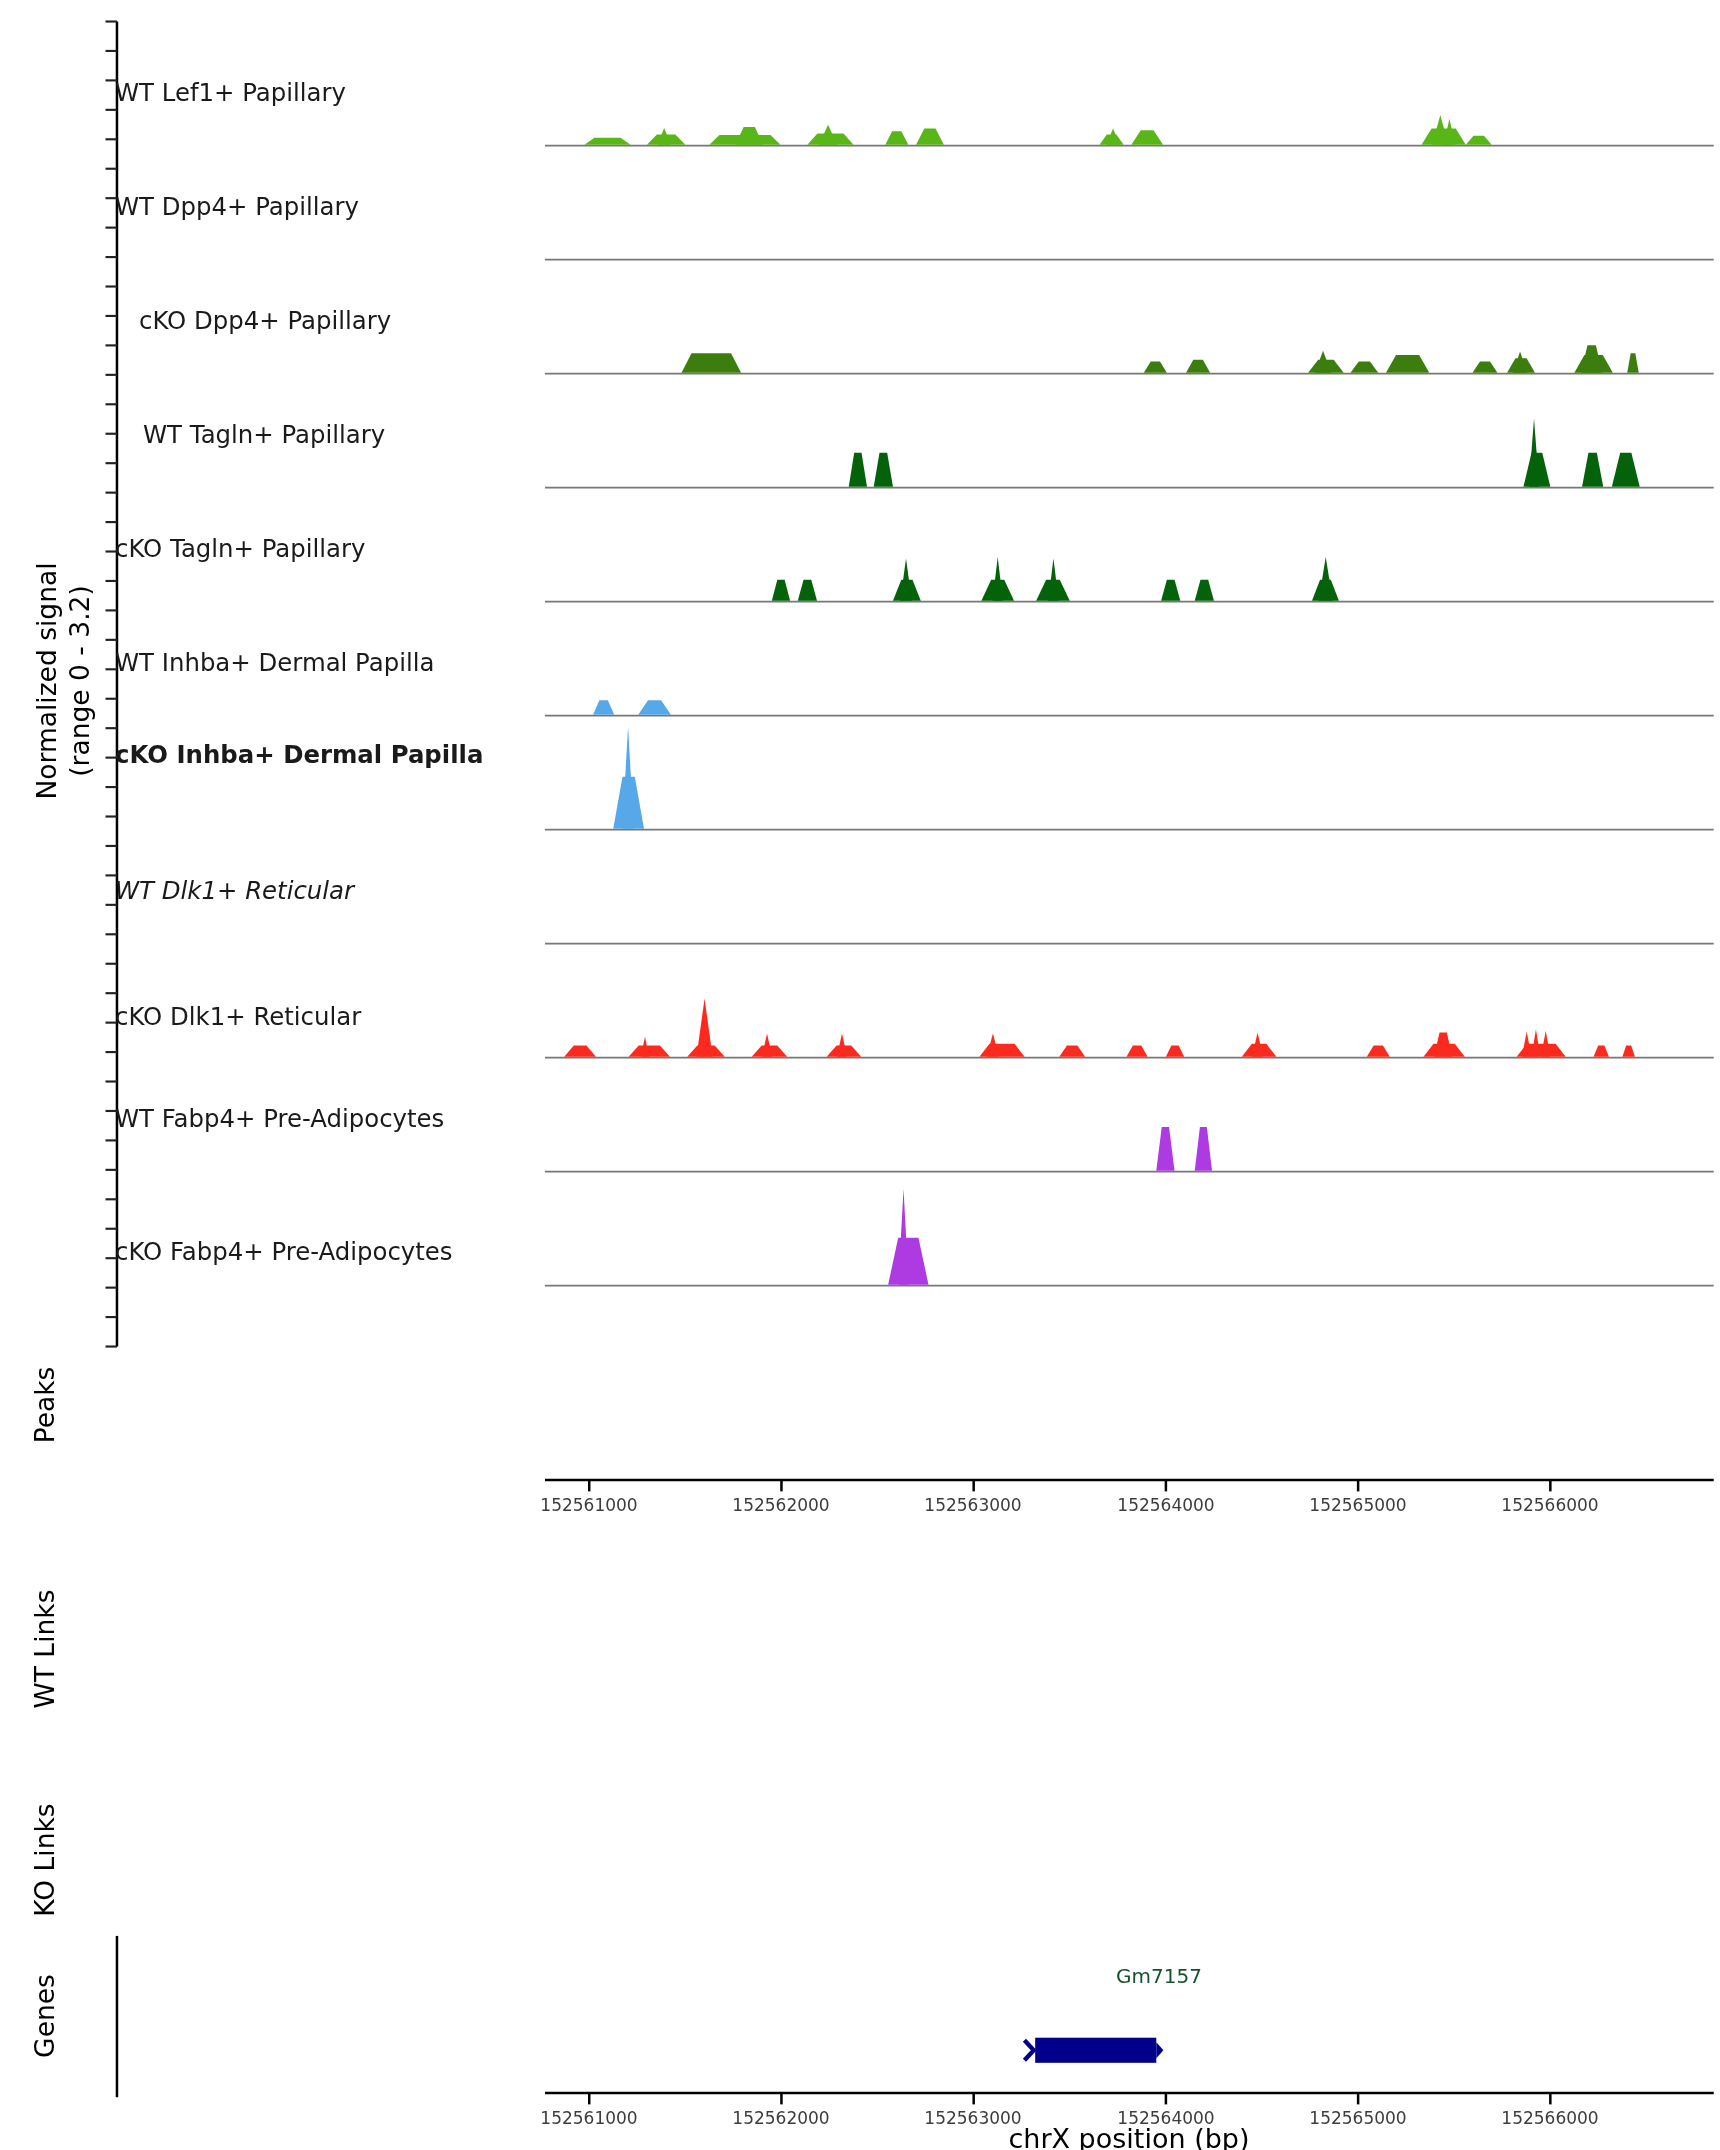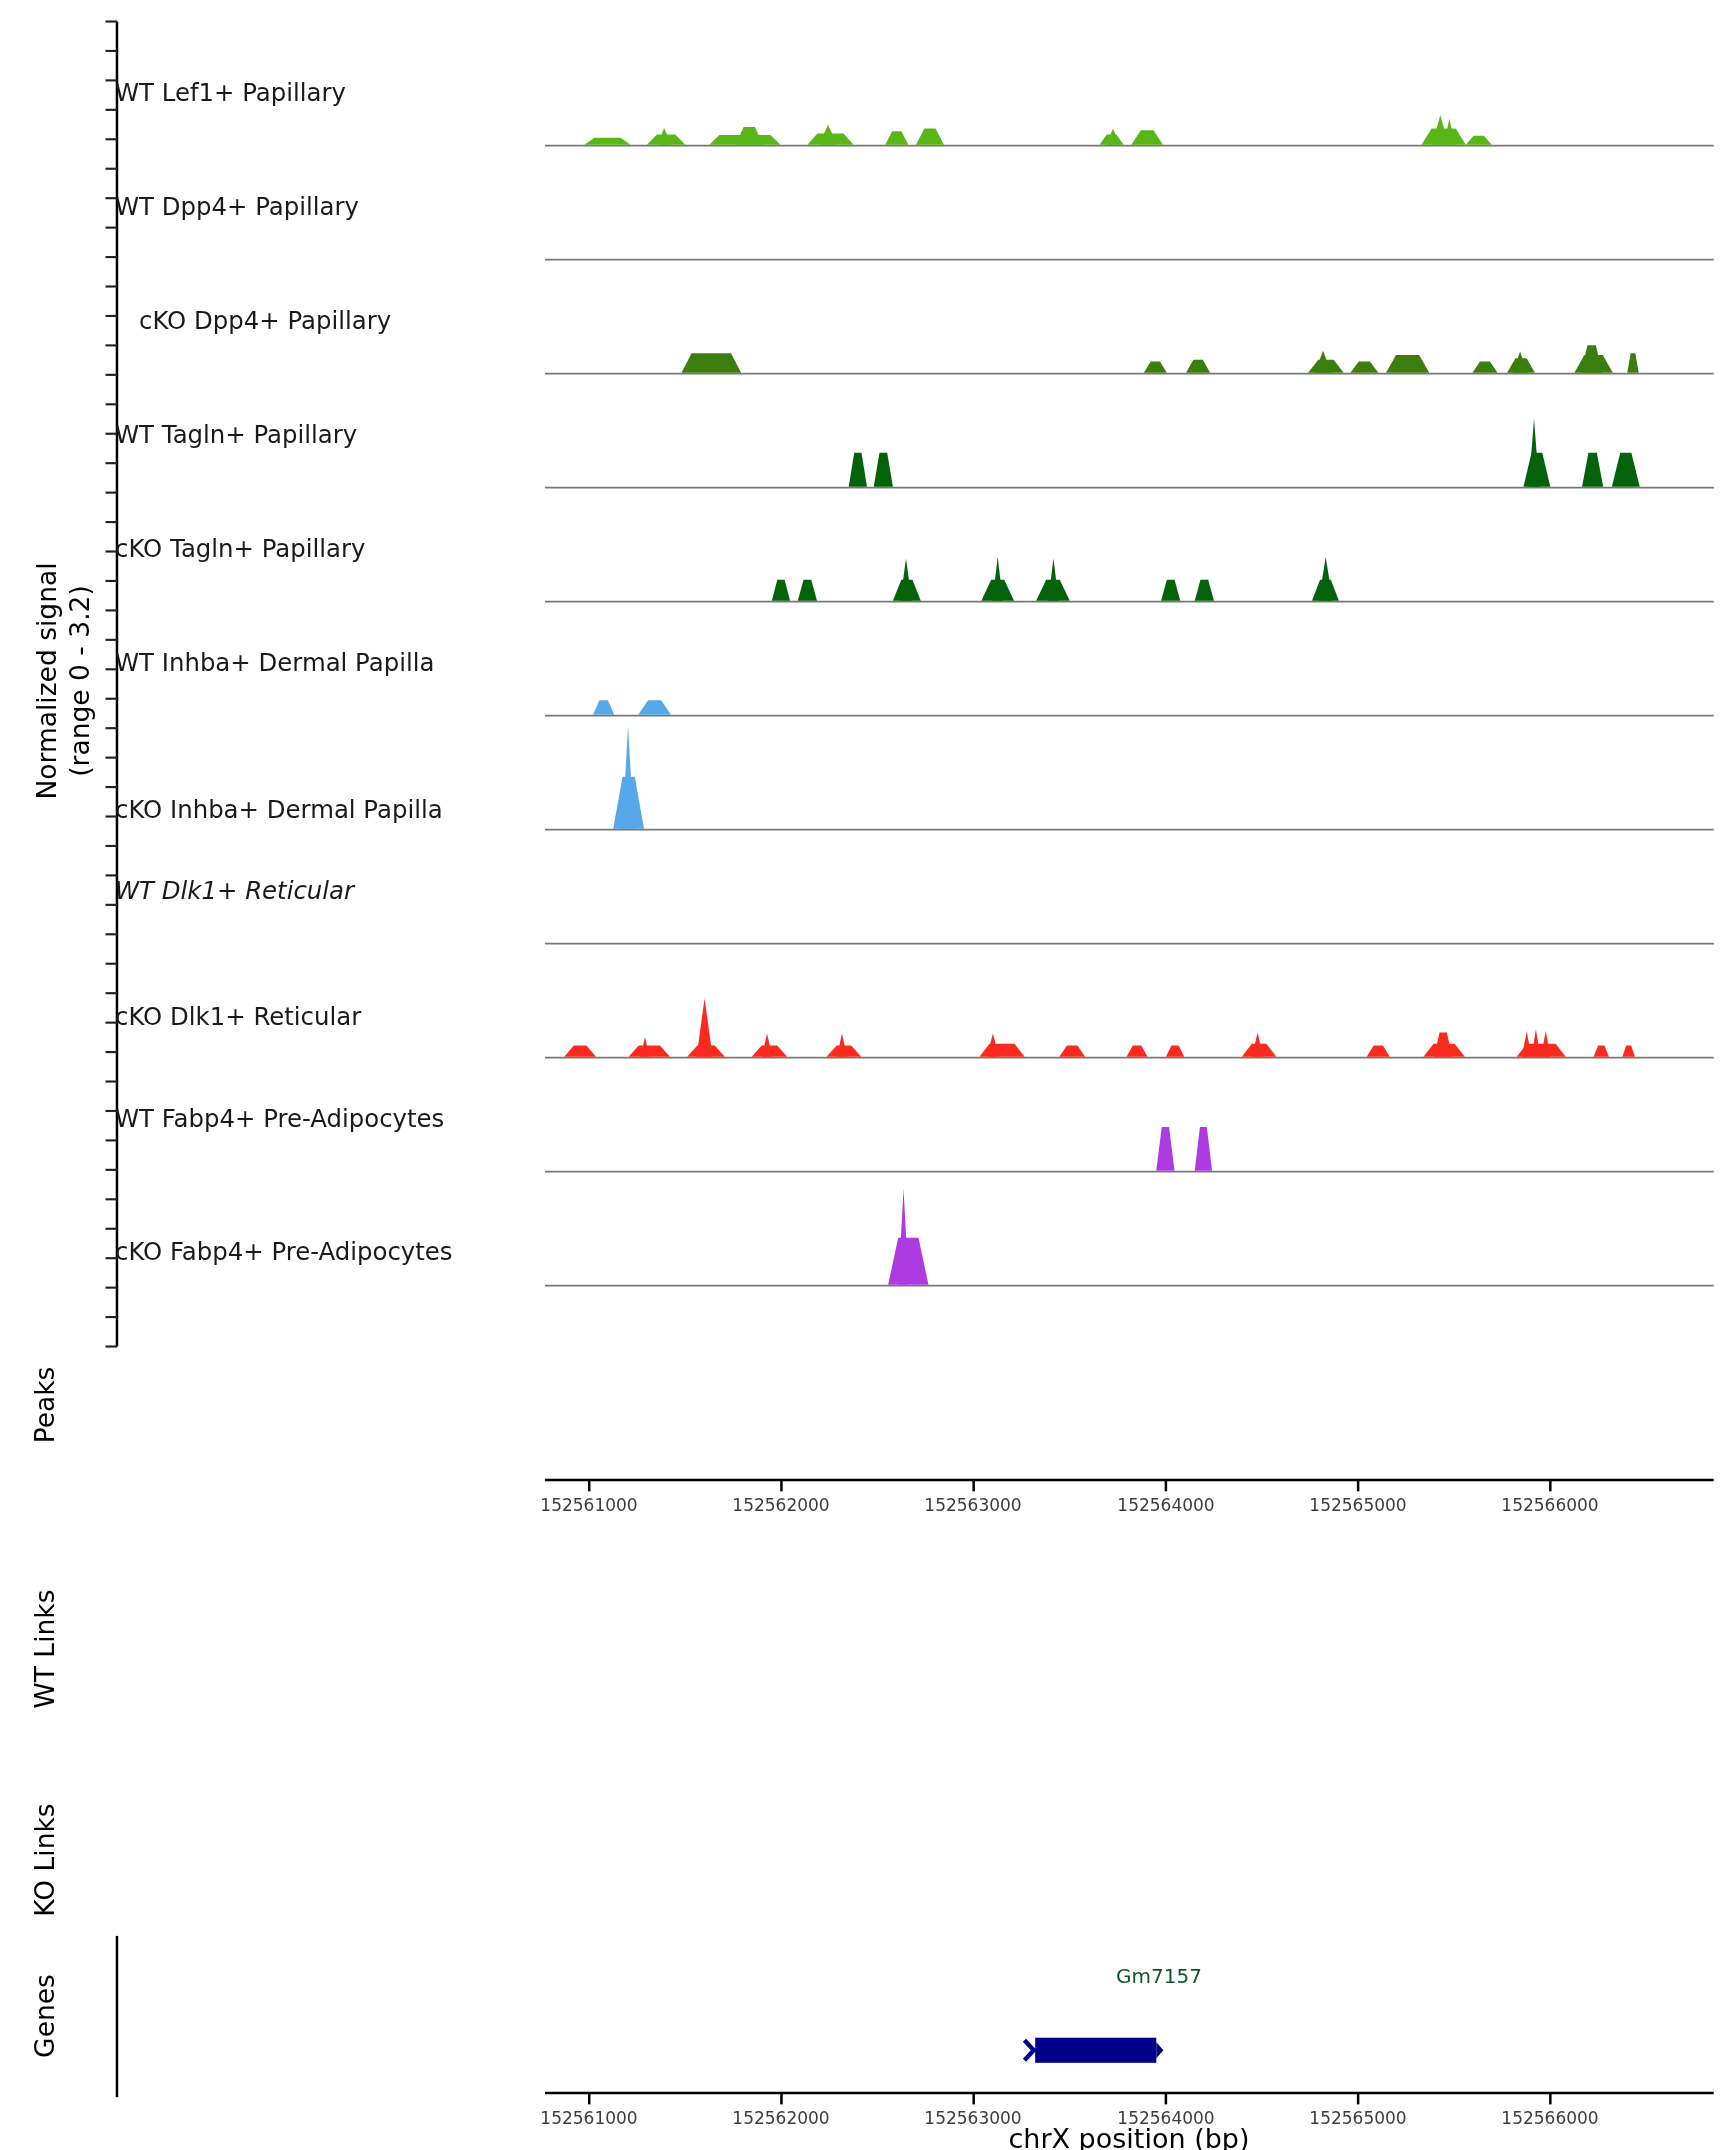--- a/index.html
+++ b/index.html
@@ -203,24 +203,24 @@
 
   <div class="rot-label" style="left:44px;top:1405px;">Peaks</div>
   <div class="rot-label" style="left:44px;top:1649px;">WT Links</div>
   <div class="rot-label" style="left:44px;top:1860px;">KO Links</div>
   <div class="rot-label" style="left:44px;top:2016px;">Genes</div>
 
   <div id="track-labels">
       <div class="track-label" style="top: 77px;">WT Lef1+ Papillary</div>
       <div class="track-label" style="top: 191px;">WT Dpp4+ Papillary</div>
       <div class="track-label" style="top: 305px; padding-left: 24px;">cKO Dpp4+ Papillary</div>
-      <div class="track-label" style="top: 419px;">WT Tagln+ Papillary</div>
+      <div class="track-label" style="top: 419px; padding-left: 28px;">WT Tagln+ Papillary</div>
       <div class="track-label" style="top: 533px;">cKO Tagln+ Papillary</div>
       <div class="track-label" style="top: 647px;">WT Inhba+ Dermal Papilla</div>
-      <div class="track-label" style="top: 794px;">cKO Inhba+ Dermal Papilla</div>
+      <div class="track-label" style="top: 739px; font-weight: bold;">cKO Inhba+ Dermal Papilla</div>
       <div class="track-label" style="top: 875px; font-style: italic;">WT Dlk1+ Reticular</div>
       <div class="track-label" style="top: 989px; margin-top: 12px;">cKO Dlk1+ Reticular</div>
       <div class="track-label" style="top: 1103px;">WT Fabp4+ Pre-Adipocytes</div>
       <div class="track-label" style="top: 1236px;">cKO Fabp4+ Pre-Adipocytes</div>
     </div>
   <div id="peaks-axis-labels">
       <div class="tick-label" style="left: 589px; top: 1495px;">152561000</div>
       <div class="tick-label" style="left: 781px; top: 1495px;">152562000</div>
       <div class="tick-label" style="left: 973px; top: 1495px;">152563000</div>
       <div class="tick-label" style="left: 1166px; top: 1495px;">152564000</div>

